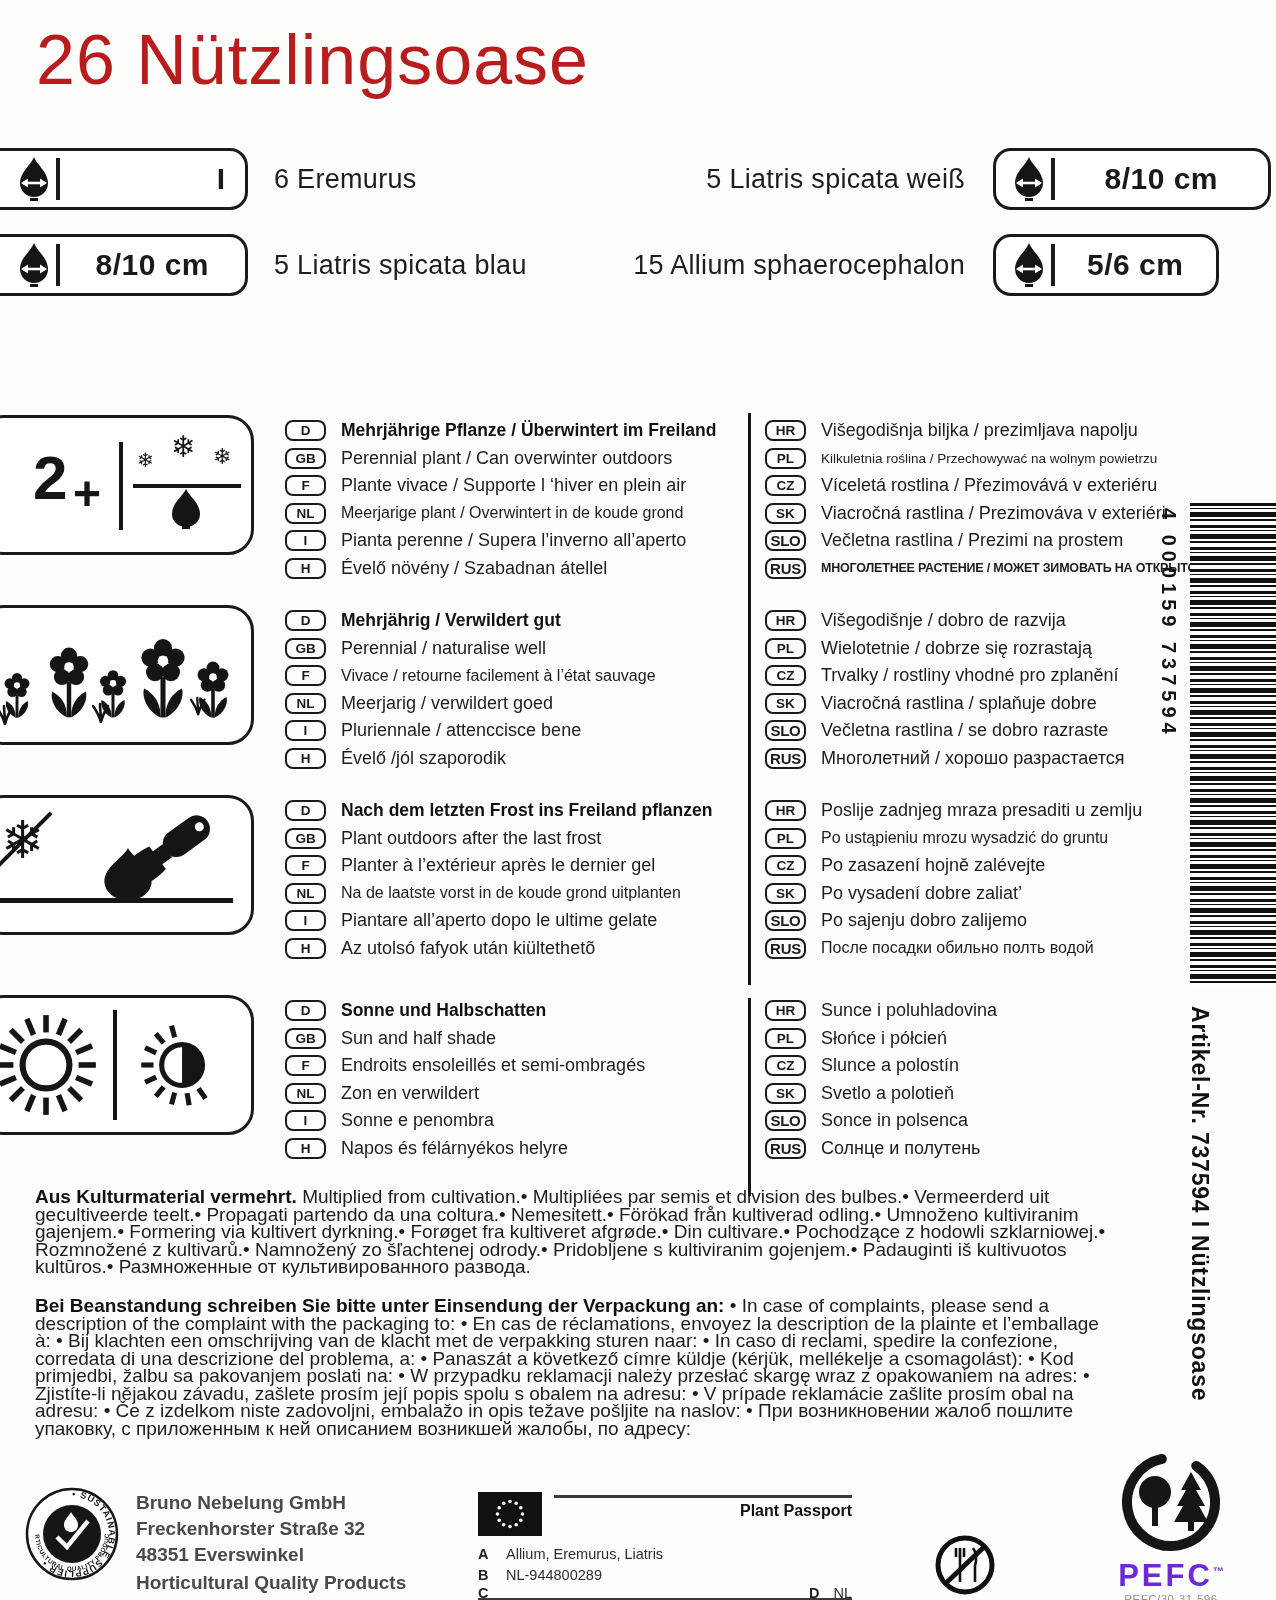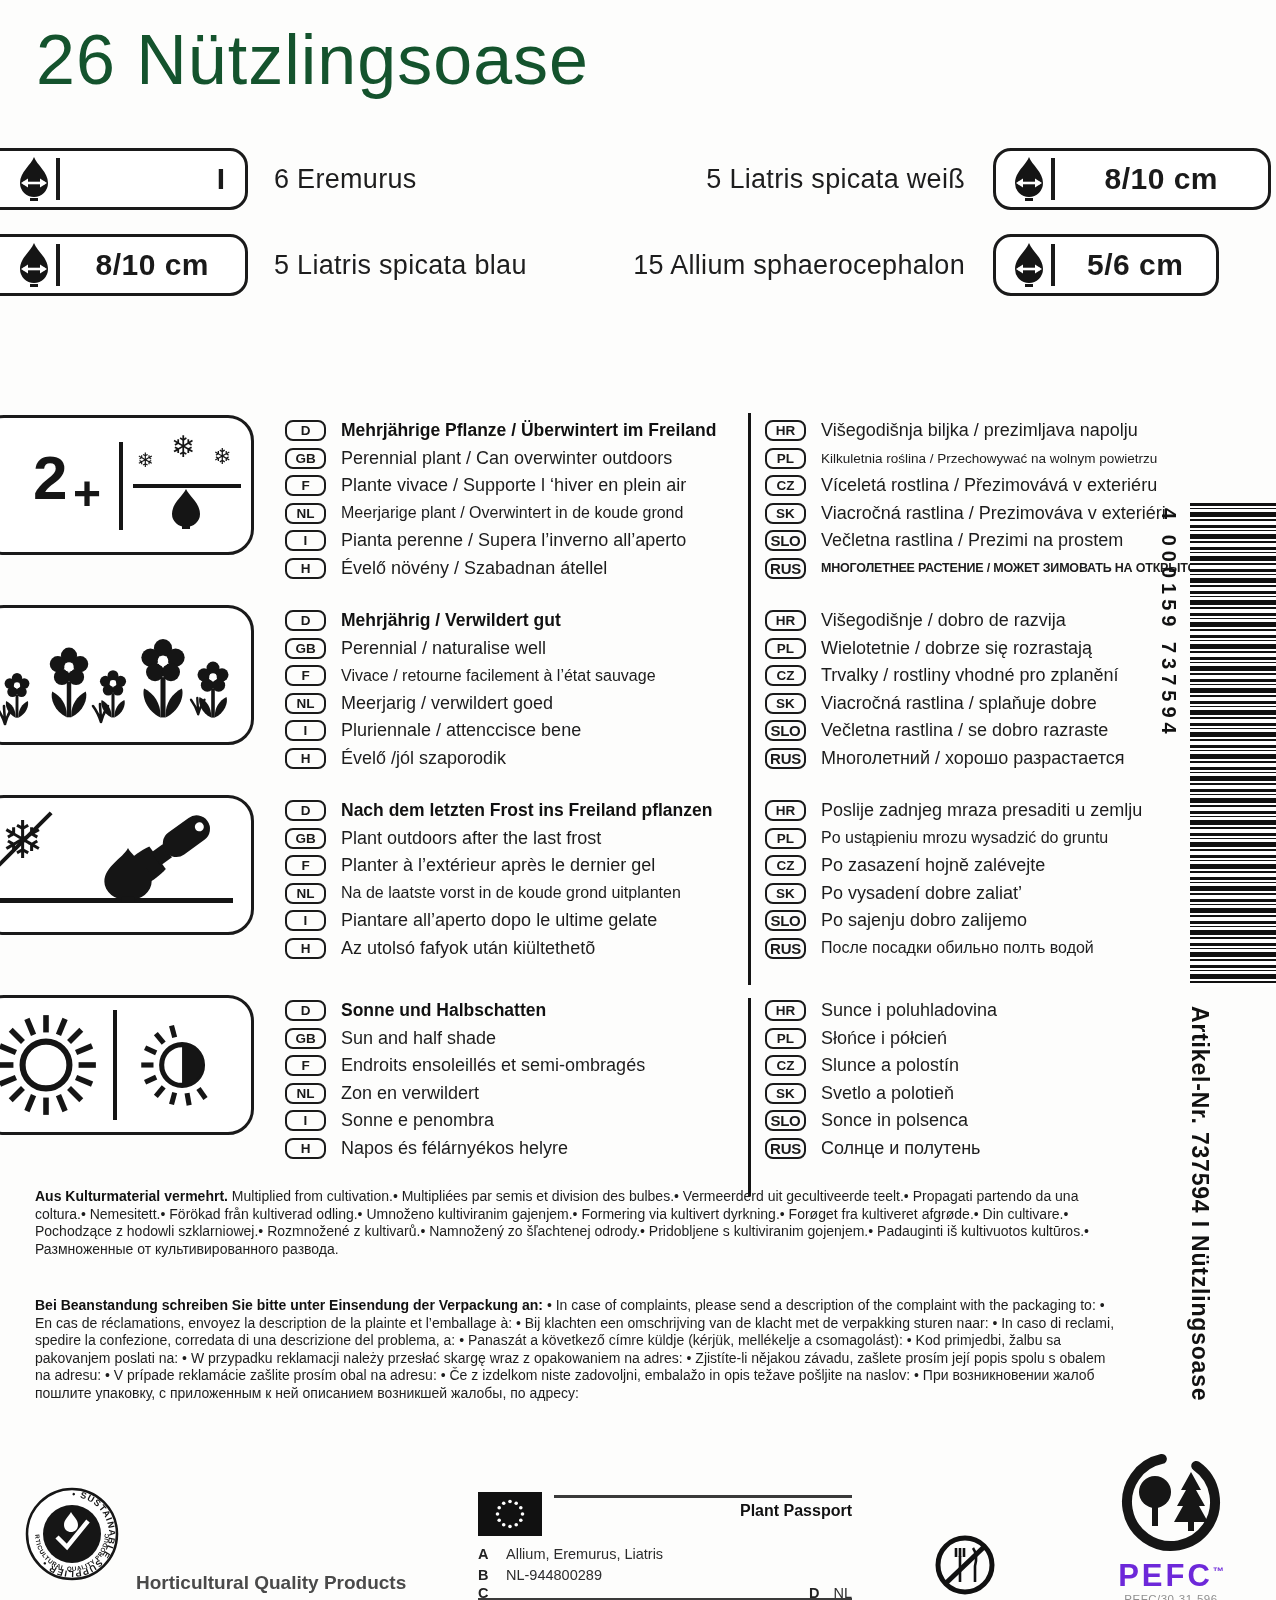--- a/index.html
+++ b/index.html
@@ -1,20 +1,20 @@
 <!DOCTYPE html>
 <html><head>
 <meta charset="utf-8">
 <style>
   html,body{margin:0;padding:0;background:#e8e8e6;}
   .page{position:relative;width:1276px;height:1600px;background:#fdfdfc;margin:0 auto;
         font-family:"Liberation Sans","DejaVu Sans",sans-serif;color:#1a1a1a;overflow:hidden;}
   .abs{position:absolute;}
   
-  .title{left:36px;top:20px;font-size:70px;font-weight:400;letter-spacing:1px;color:#14532d;white-space:nowrap;}
+  .title{left:36px;top:20px;font-size:70px;font-weight:400;letter-spacing:1px;color:#b91c1c;white-space:nowrap;}
   
   .size-box{position:absolute;height:62px;border:3.5px solid #1a1a1a;border-radius:18px;
             background:#fff;box-sizing:border-box;display:flex;align-items:center;}
   .size-box .vbar{width:3.5px;height:42px;background:#1a1a1a;margin-left:5px;flex:0 0 auto;}
   .size-box .size-text{flex:1;text-align:center;font-size:30px;font-weight:bold;letter-spacing:0.5px;}
   .size-box .size-right{margin-left:auto;margin-right:20px;font-size:30px;font-weight:bold;}
   .topname{position:absolute;height:62px;line-height:62px;font-size:27px;letter-spacing:0.3px;white-space:nowrap;color:#1d1d1d;}
   .topname.ra{text-align:right;}
   
   .icon-box{position:absolute;left:-22px;width:276px;height:140px;border:3.5px solid #1a1a1a;
@@ -36,21 +36,21 @@
   .vline{position:absolute;left:748px;width:3px;background:#151515;}
   
   .bc-digits{position:absolute;left:1157px;top:508px;height:480px;writing-mode:vertical-rl;
              font-size:20px;font-weight:bold;letter-spacing:5px;white-space:nowrap;color:#111;}
   .bc-bars{position:absolute;left:1190px;top:503px;width:86px;height:484px;
            background:repeating-linear-gradient(to bottom,#111 0 3px,#fff 3px 5px,#111 5px 6px,
            #fff 6px 9px,#111 9px 14px,#fff 14px 16px,#111 16px 18px,#fff 18px 22px);}
   .artikel{position:absolute;left:1186px;top:1006px;writing-mode:vertical-rl;font-size:23px;
            font-weight:bold;letter-spacing:0.8px;white-space:nowrap;color:#111;}
   
-  .para{position:absolute;left:35px;width:1082px;font-size:14px;line-height:17.5px;color:#1d1d1d;}
+  .para{position:absolute;left:35px;width:1082px;font-size:19px;line-height:17.5px;color:#1d1d1d;}
   .para .lead{font-weight:bold;color:#111;}
   
   .addr{position:absolute;left:136px;top:1490px;font-size:19px;line-height:26px;font-weight:bold;color:#4a4a4a;}
   .tagline{position:absolute;left:136px;top:1572px;font-size:19px;font-weight:bold;color:#4a4a4a;}
   .pp{position:absolute;left:478px;top:1492px;width:374px;font-size:14.5px;color:#2d2d2d;}
   .pp .flag{position:absolute;left:0;top:0;}
   .pp .topline{position:absolute;left:76px;right:0;top:3px;height:2.5px;background:#3a3a3a;}
   .pp .pptitle{position:absolute;right:0;top:10px;font-weight:bold;font-size:16px;color:#111;}
   .pp .pprow{position:absolute;left:0;right:0;}
   .pp .k{font-weight:bold;display:inline-block;width:28px;color:#222;}
@@ -460,20 +460,25 @@
     <text font-size="9" font-weight="bold" fill="#161616" letter-spacing="1">
       <textPath href="#tp" startOffset="0%">• SUSTAINABLE SUPPLIER •</textPath>
     </text>
     <text font-size="6.2" font-weight="bold" fill="#161616" letter-spacing="0.6" text-anchor="middle">
       <textPath href="#bp" startOffset="50%">HORTICULTURAL QUALITY PRODUCTS</textPath>
     </text>
     <path d="M47 26 c-2.5 5 -7 7.5 -7 13 c0 4.5 3.5 7 7 7 c3.5 0 7 -2.5 7 -7 c0 -5.5 -4.5 -8 -7 -13 Z" fill="#fff"></path>
     <path d="M33 51 l10 10 l21 -26" stroke="#fff" stroke-width="4.5" fill="none"></path>
   </svg>
 
+  <div class="addr">
+    <div>Bruno Nebelung GmbH</div>
+    <div>Freckenhorster Straße 32</div>
+    <div>48351 Everswinkel</div>
+  </div>
   <div class="tagline">Horticultural Quality Products</div>
 
   <div class="pp">
     <svg class="flag" width="64" height="44" viewBox="0 0 64 44">
       <rect width="64" height="44" fill="#111"></rect>
       <g fill="#fff">
         <circle cx="32" cy="9.5" r="1.8"></circle>
           <circle cx="38.2" cy="11.2" r="1.8"></circle>
           <circle cx="42.8" cy="15.7" r="1.8"></circle>
         <circle cx="44.5" cy="22" r="1.8"></circle>

